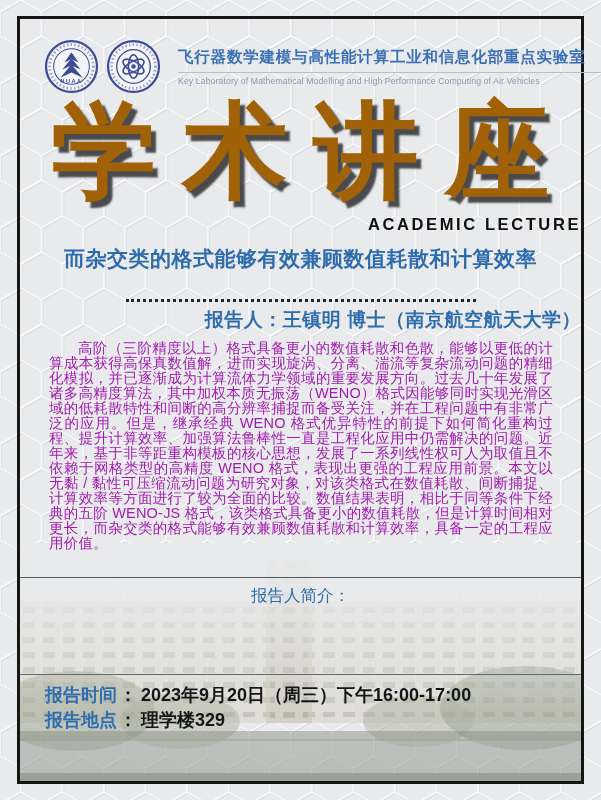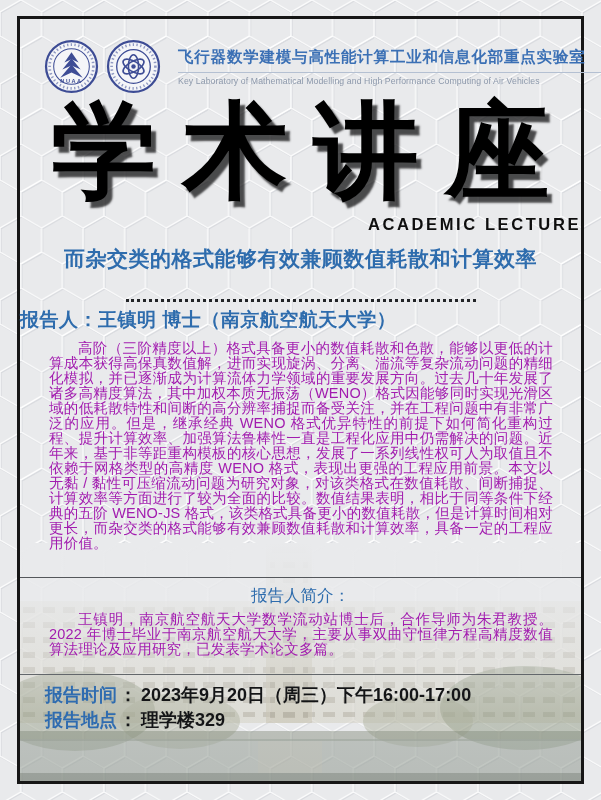--- a/index.html
+++ b/index.html
@@ -22,38 +22,38 @@
   
   .header{position:absolute;top:20px;left:24px;display:flex;align-items:center;}
   .logo{width:55px;height:55px;margin-right:7px;flex:0 0 auto;}
   .header-text{margin-left:10px;width:428px;}
   .hd-cn{font-size:15.5px;font-weight:bold;color:#3b70b5;letter-spacing:.8px;white-space:nowrap;}
   .hd-divider{height:1px;background:#b4c0d2;margin:4px 0 3px 0;}
   .hd-en{font-size:8.7px;color:#8c98ab;letter-spacing:.1px;white-space:nowrap;}
   
   .main-title{
     position:absolute;top:76px;left:0;width:100%;margin:0;text-align:center;
-    font-size:105px;line-height:112px;font-weight:bold;color:#000000;
+    font-size:105px;line-height:112px;font-weight:bold;color:#a16207;
     letter-spacing:26px;transform:translateX(13px);
     text-shadow:5px 6px 2px rgba(28,28,30,.78);white-space:nowrap;
   }
   .subtitle{
     position:absolute;top:196px;left:0;width:100%;text-align:right;
     font-size:16.5px;font-weight:bold;color:#0e0e0e;letter-spacing:2.6px;
   }
   .lec-title{
     position:absolute;top:227px;left:0;width:100%;text-align:center;
     font-size:21px;line-height:26px;font-weight:bold;color:#2e6cad;letter-spacing:.5px;
   }
   .dotted{
     position:absolute;top:280px;left:50%;width:350px;transform:translateX(-50%);
     border-top:3px dotted #222427;
   }
   .speaker{
-    position:absolute;top:288px;left:0;width:100%;text-align:left;
+    position:absolute;top:288px;left:0;width:100%;text-align:right;
     font-size:19px;font-weight:bold;color:#2e6cad;letter-spacing:.5px;
   }
   .abstract,.bio{
     position:absolute;left:25px;right:24px;margin:4px;
     font-size:14.5px;line-height:15px;color:#a21caf;
     text-align:justify;text-indent:2em;letter-spacing:.2px;
   }
   .abstract{top:318px;}
   .hr{position:absolute;left:0;right:0;height:0;border-top:1px solid #54575b;}
   .hr1{top:558px;}
@@ -158,21 +158,20 @@
 
       <div class="dotted"></div>
 
       <div class="speaker">报告人：王镇明 博士（南京航空航天大学）</div>
 
       <p class="abstract">高阶（三阶精度以上）格式具备更小的数值耗散和色散，能够以更低的计算成本获得高保真数值解，进而实现旋涡、分离、湍流等复杂流动问题的精细化模拟，并已逐渐成为计算流体力学领域的重要发展方向。过去几十年发展了诸多高精度算法，其中加权本质无振荡（WENO）格式因能够同时实现光滑区域的低耗散特性和间断的高分辨率捕捉而备受关注，并在工程问题中有非常广泛的应用。但是，继承经典 WENO 格式优异特性的前提下如何简化重构过程、提升计算效率、加强算法鲁棒性一直是工程化应用中仍需解决的问题。近年来，基于非等距重构模板的核心思想，发展了一系列线性权可人为取值且不依赖于网格类型的高精度 WENO 格式，表现出更强的工程应用前景。本文以无黏 / 黏性可压缩流动问题为研究对象，对该类格式在数值耗散、间断捕捉、计算效率等方面进行了较为全面的比较。数值结果表明，相比于同等条件下经典的五阶 WENO-JS 格式，该类格式具备更小的数值耗散，但是计算时间相对更长，而杂交类的格式能够有效兼顾数值耗散和计算效率，具备一定的工程应用价值。</p>
 
       <div class="hr hr1"></div>
 
       <div class="bio-heading">报告人简介：</div>
-      <p class="bio">王镇明，南京航空航天大学数学流动站博士后，合作导师为朱君教授。2022 年博士毕业于南京航空航天大学，主要从事双曲守恒律方程高精度数值算法理论及应用研究，已发表学术论文多篇。</p>
 
       <div class="hr hr2"></div>
 
       <div class="info">
         <div class="info-row">
           <span class="ilabel">报告时间</span><span class="icolon">：</span><span class="ivalue">2023年9月20日（周三）下午16:00-17:00</span>
         </div>
         <div class="info-row">
           <span class="ilabel">报告地点</span><span class="icolon">：</span><span class="ivalue">理学楼329</span>
         </div>

